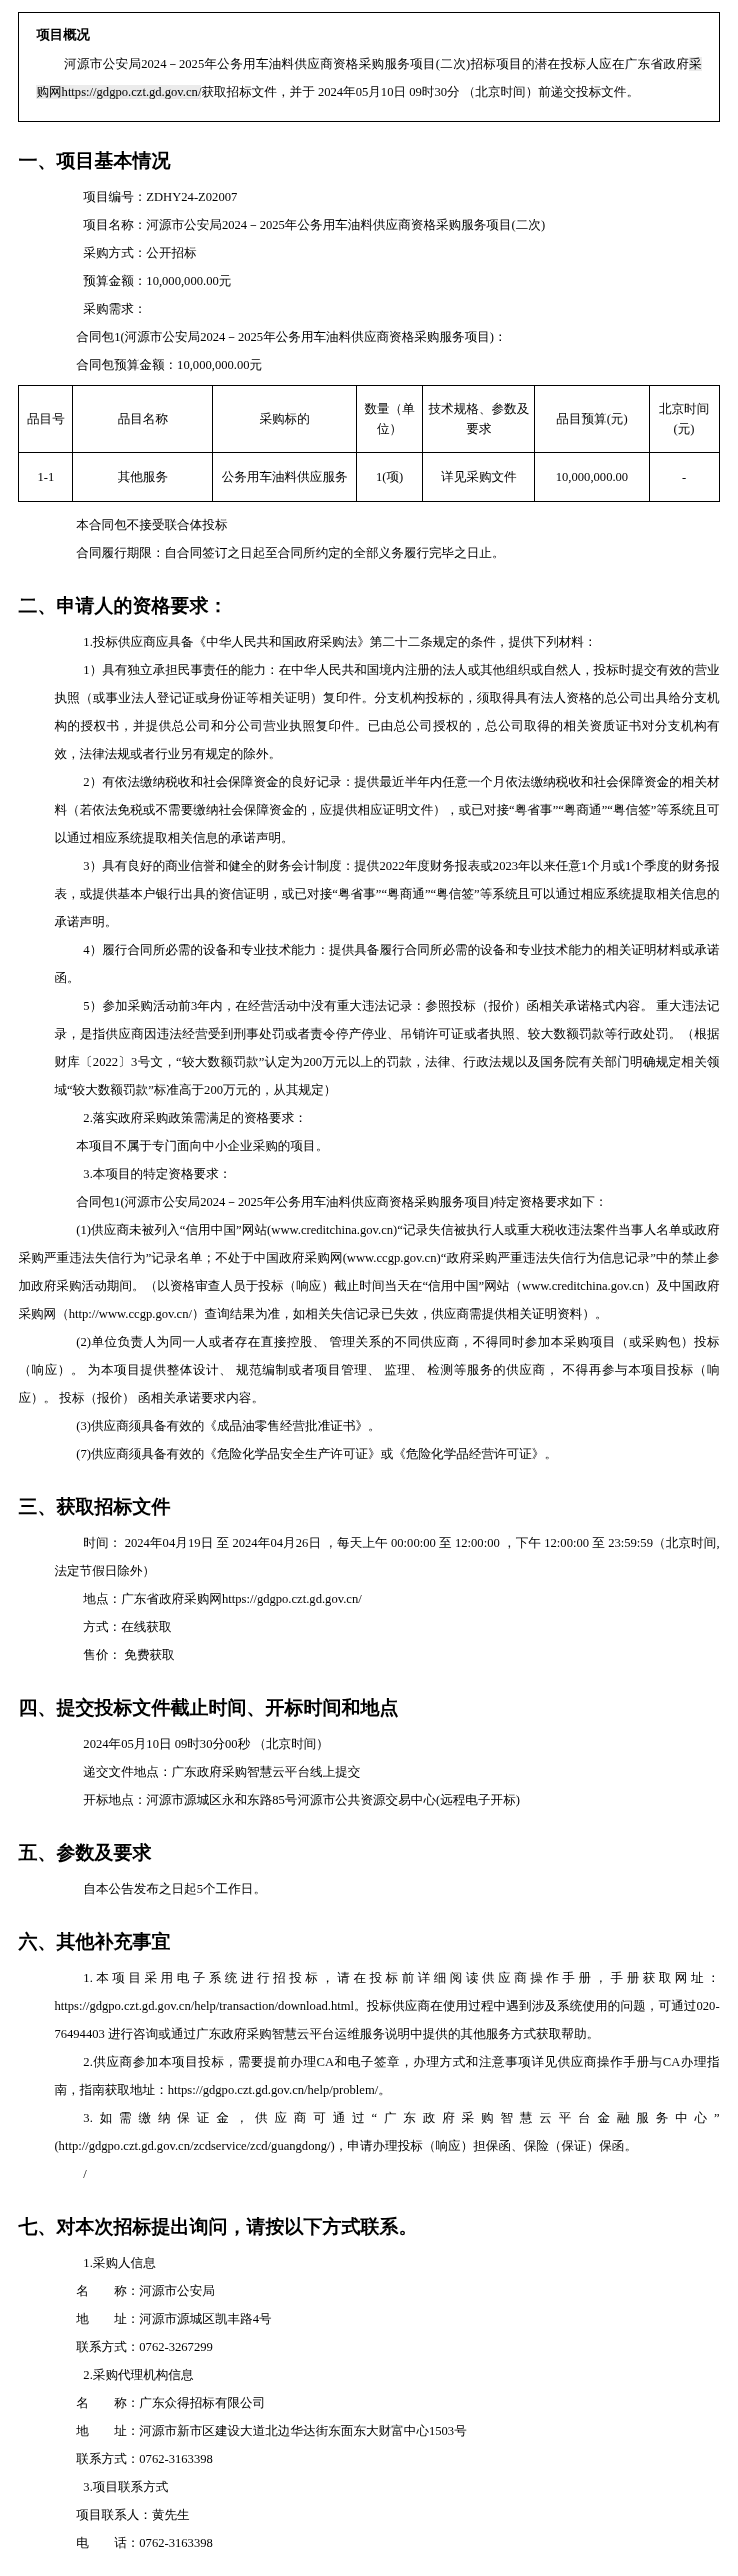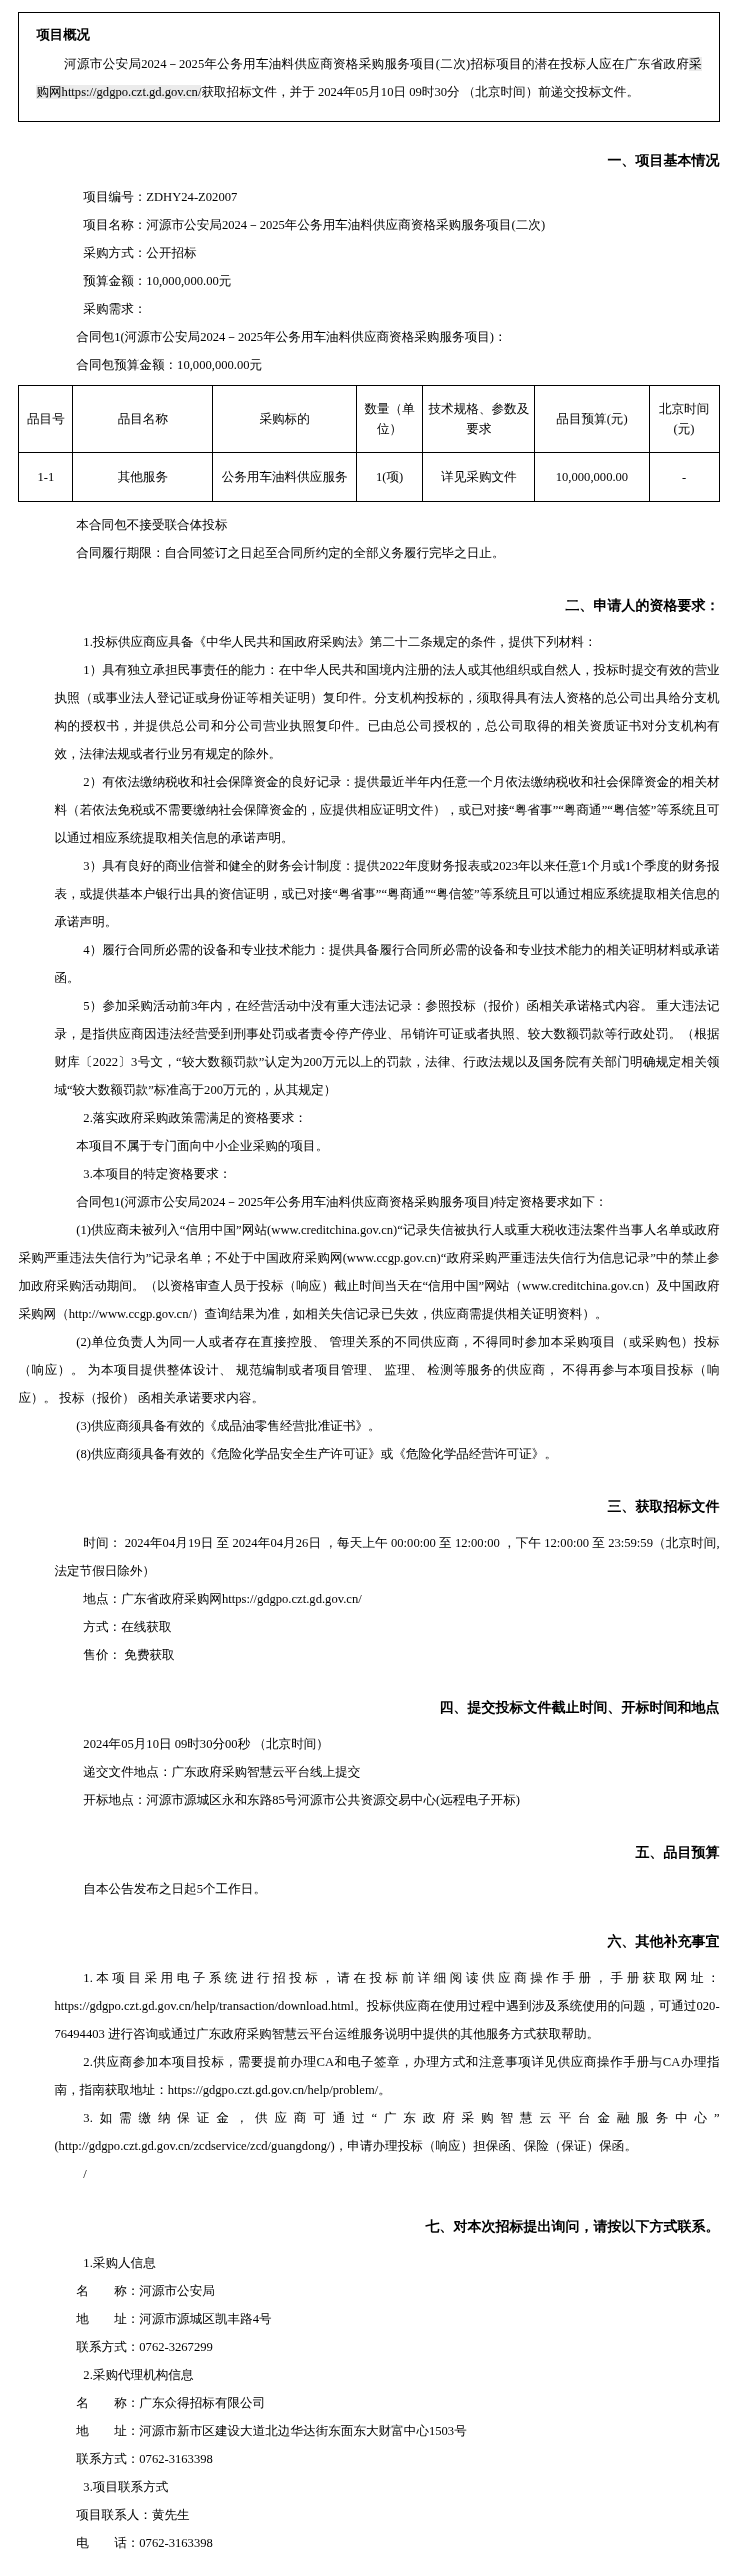--- a/index.html
+++ b/index.html
@@ -20,25 +20,25 @@
     margin-bottom: 20px;
   }
   .overview-title {
     font-weight: bold;
     font-size: 13.4px;
     line-height: 28.5px;
   }
   .overview-text { margin: 0; text-indent: 2.2em; }
   .hl { background: #ebebeb; }
   .section-title {
-    font-size: 14px;
+    font-size: 19px;
     font-weight: bold;
     margin: 25px 0 7.5px 0;
     line-height: 28.5px;
-    text-align: right;
+    text-align: left;
   }
   p { margin: 0; }
   .p1 { text-indent: 2.3em; margin-left: 36px; }
   .p2 { text-indent: 4.6em; }
   .items-table {
     width: 100%;
     border-collapse: collapse;
     margin: 6.7px 0 8.4px 0;
     text-align: center;
     table-layout: fixed;
@@ -120,34 +120,34 @@
   <p class="p1">3）具有良好的商业信誉和健全的财务会计制度：提供2022年度财务报表或2023年以来任意1个月或1个季度的财务报表，或提供基本户银行出具的资信证明，或已对接“粤省事”“粤商通”“粤信签”等系统且可以通过相应系统提取相关信息的承诺声明。</p>
   <p class="p1">4）履行合同所必需的设备和专业技术能力：提供具备履行合同所必需的设备和专业技术能力的相关证明材料或承诺函。</p>
   <p class="p1">5）参加采购活动前3年内，在经营活动中没有重大违法记录：参照投标（报价）函相关承诺格式内容。 重大违法记录，是指供应商因违法经营受到刑事处罚或者责令停产停业、吊销许可证或者执照、较大数额罚款等行政处罚。（根据财库〔2022〕3号文，“较大数额罚款”认定为200万元以上的罚款，法律、行政法规以及国务院有关部门明确规定相关领域“较大数额罚款”标准高于200万元的，从其规定）</p>
   <p class="p1">2.落实政府采购政策需满足的资格要求：</p>
   <p class="p2">本项目不属于专门面向中小企业采购的项目。</p>
   <p class="p1">3.本项目的特定资格要求：</p>
   <p class="p2">合同包1(河源市公安局2024－2025年公务用车油料供应商资格采购服务项目)特定资格要求如下：</p>
   <p class="p2">(1)供应商未被列入“信用中国”网站(www.creditchina.gov.cn)“记录失信被执行人或重大税收违法案件当事人名单或政府采购严重违法失信行为”记录名单；不处于中国政府采购网(www.ccgp.gov.cn)“政府采购严重违法失信行为信息记录”中的禁止参加政府采购活动期间。（以资格审查人员于投标（响应）截止时间当天在“信用中国”网站（www.creditchina.gov.cn）及中国政府采购网（http://www.ccgp.gov.cn/）查询结果为准，如相关失信记录已失效，供应商需提供相关证明资料）。</p>
   <p class="p2">(2)单位负责人为同一人或者存在直接控股、 管理关系的不同供应商，不得同时参加本采购项目（或采购包）投标（响应）。 为本项目提供整体设计、 规范编制或者项目管理、 监理、 检测等服务的供应商， 不得再参与本项目投标（响应）。 投标（报价） 函相关承诺要求内容。</p>
   <p class="p2">(3)供应商须具备有效的《成品油零售经营批准证书》。</p>
-  <p class="p2">(8)供应商须具备有效的《危险化学品安全生产许可证》或《危险化学品经营许可证》。</p>
+  <p class="p2">(7)供应商须具备有效的《危险化学品安全生产许可证》或《危险化学品经营许可证》。</p>
 
   <div class="section-title">三、获取招标文件</div>
   <p class="p1">时间： 2024年04月19日 至 2024年04月26日 ，每天上午 00:00:00 至 12:00:00 ，下午 12:00:00 至 23:59:59（北京时间,法定节假日除外）</p>
   <p class="p1">地点：广东省政府采购网https://gdgpo.czt.gd.gov.cn/</p>
   <p class="p1">方式：在线获取</p>
   <p class="p1">售价： 免费获取</p>
 
   <div class="section-title">四、提交投标文件截止时间、开标时间和地点</div>
   <p class="p1">2024年05月10日 09时30分00秒 （北京时间）</p>
   <p class="p1">递交文件地点：广东政府采购智慧云平台线上提交</p>
   <p class="p1">开标地点：河源市源城区永和东路85号河源市公共资源交易中心(远程电子开标)</p>
 
-  <div class="section-title">五、品目预算</div>
+  <div class="section-title">五、参数及要求</div>
   <p class="p1">自本公告发布之日起5个工作日。</p>
 
   <div class="section-title">六、其他补充事宜</div>
   <p class="p1">1.本项目采用电子系统进行招投标，请在投标前详细阅读供应商操作手册，手册获取网址：https://gdgpo.czt.gd.gov.cn/help/transaction/download.html。投标供应商在使用过程中遇到涉及系统使用的问题，可通过020-76494403 进行咨询或通过广东政府采购智慧云平台运维服务说明中提供的其他服务方式获取帮助。</p>
   <p class="p1">2.供应商参加本项目投标，需要提前办理CA和电子签章，办理方式和注意事项详见供应商操作手册与CA办理指南，指南获取地址：https://gdgpo.czt.gd.gov.cn/help/problem/。</p>
   <p class="p1">3.如需缴纳保证金，供应商可通过“广东政府采购智慧云平台金融服务中心”(http://gdgpo.czt.gd.gov.cn/zcdservice/zcd/guangdong/)，申请办理投标（响应）担保函、保险（保证）保函。</p>
   <p class="p1">/</p>
 
   <div class="section-title">七、对本次招标提出询问，请按以下方式联系。</div>
   <p class="p1">1.采购人信息</p>

